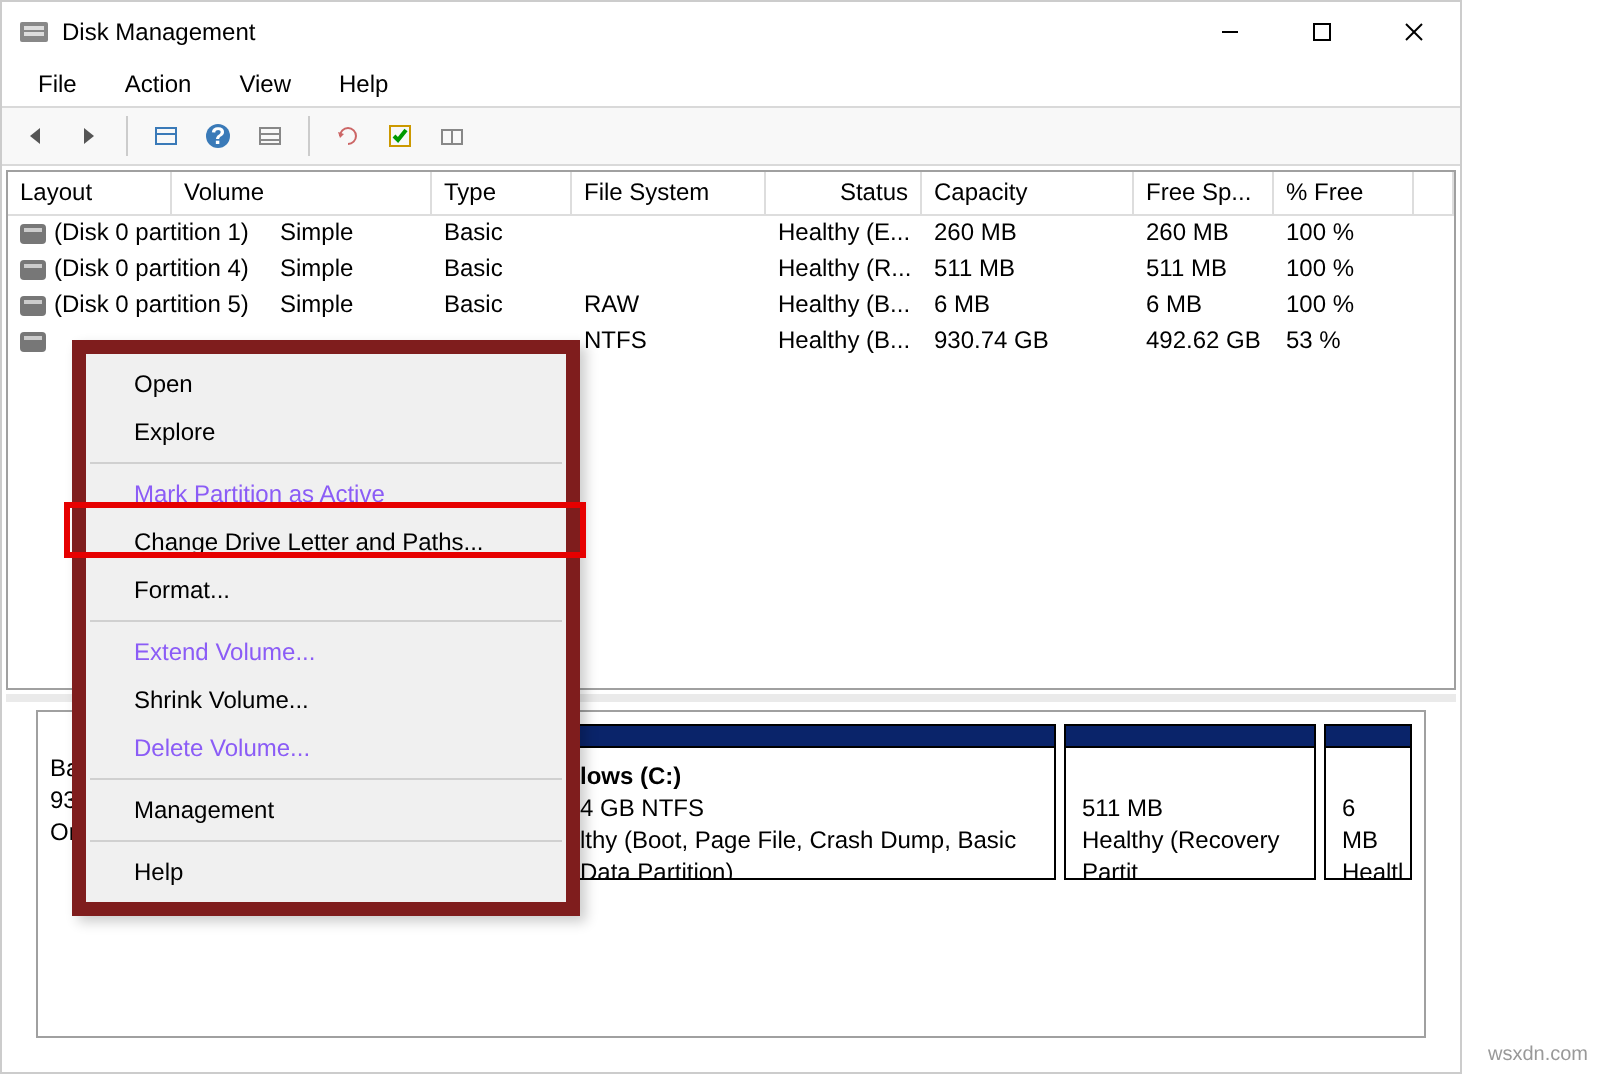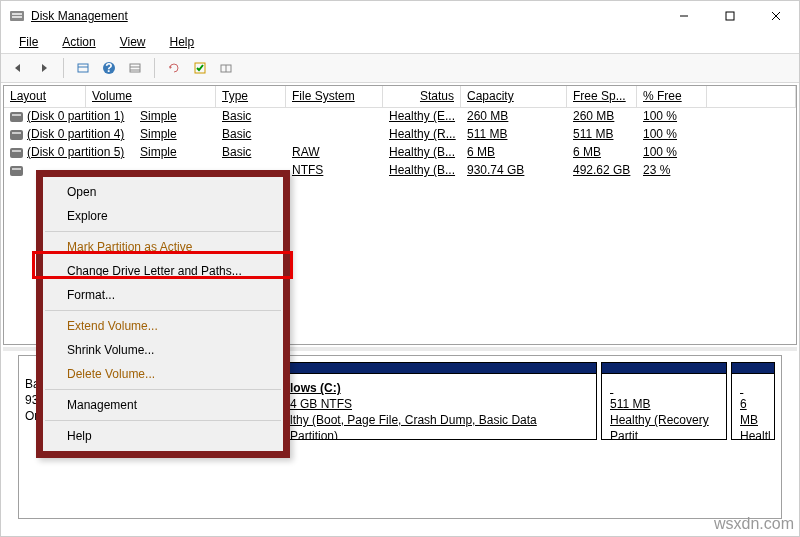--- a/index.html
+++ b/index.html
@@ -1,17 +1,17 @@
 <!DOCTYPE html>
 <html><head>
 <meta charset="utf-8">
 <style>
 * { box-sizing: border-box; font-family: 'Segoe UI', Tahoma, sans-serif; font-size: 12px; }
 body { margin: 0; background: #fff; width: 800px; height: 537px; overflow: hidden; user-select: none; }
-.window { width: 800px; height: 537px; border: 1px solid #ccc; background: #fff; display: flex; flex-direction: column; text-decoration: underline; }
+.window { width: 731px; height: 537px; border: 1px solid #ccc; background: #fff; display: flex; flex-direction: column; }
 .titlebar { height: 30px; display: flex; align-items: center; padding: 0 0 0 8px; }
 .titlebar .icon { width: 16px; height: 16px; margin-right: 6px; display: inline-flex; align-items: center; justify-content: center; color: #555;}
 .title-text { flex: 0 0 auto; }
 .title-spacer { flex: 1; }
 .win-controls { display: flex; }
 .win-controls .btn { width: 46px; height: 30px; display: flex; align-items: center; justify-content: center; font-size: 13px; }
 .menubar { height: 22px; display: flex; align-items: center; padding-left: 8px; gap: 4px; }
 .menubar .mi { padding: 2px 10px; }
 .toolbar { height: 30px; border-top: 1px solid #d9d9d9; border-bottom: 1px solid #d9d9d9; display: flex; align-items: center; padding-left: 6px; gap: 4px; background: #f8f8f8; }
 .tbtn { width: 22px; height: 22px; display:flex; align-items:center; justify-content:center; border:1px solid transparent; }
@@ -25,24 +25,24 @@
 .disk-icon { display:inline-block; width:13px; height:10px; background:#777; border-radius:2px; margin-right:4px; vertical-align:middle; position:relative;}
 .disk-icon:before{content:'';position:absolute;left:2px;top:2px;width:9px;height:2px;background:#ccc;}
 .lower { flex:1; border:1px solid #a0a0a0; margin:17px; margin-top:4px; position:relative; background:#fff; padding:6px; overflow:hidden;}
 .blueline { height:12px; background:#0a246a; border:1px solid #000; }
 .partrow { display:flex; gap:4px; height:78px; }
 .partbox { border:1px solid #000; padding:6px 8px; overflow:hidden; font-size:12px; line-height:16px;}
 .pb0{width:130px;} .pb1{flex:1;} .pb2{width:126px;} .pb3{width:44px;}
 .left-info { position:absolute; left:6px; top:20px; width:120px; font-size:12px; line-height:16px;}
 .context-menu { position:absolute; left:36px; top:170px; width:254px; background:#f0f0f0; border:7px solid #7f1d1d; box-shadow:3px 3px 6px rgba(0,0,0,0.2); padding:3px 0; z-index:10;}
 .cmi { height:24px; line-height:24px; padding-left:24px; }
-.cmi.disabled { color:#a16207; }
+.cmi.disabled { color:#8b5cf6; }
 .csep { height:1px; background:#d0d0d0; margin:3px 2px; }
 .highlight { position:absolute; left:32px; top:251px; width:261px; height:28px; border:3px solid #e60000; z-index:11; pointer-events:none;}
-.watermark { position:absolute; right:6px; bottom:4px; font-size:16px; color:#999; }
+.watermark { position:absolute; right:6px; bottom:4px; font-size:10px; color:#999; }
 .split-grip { height:4px; background:#eaeaea; margin:0 2px;}
 svg { display:block; }
 </style>
 </head>
 <body>
 
 <div class="window">
   <div class="titlebar">
     <span class="icon">
       <svg width="16" height="16" viewBox="0 0 16 16">
@@ -176,21 +176,21 @@
           <div class="gcell c7"><span>100 %</span></div>
         </div>
         <div class="grow">
           <div class="gcell c0"><span class="disk-icon"></span><span></span></div>
           <div class="gcell c1"><span></span></div>
           <div class="gcell c2"><span></span></div>
           <div class="gcell c3"><span>NTFS</span></div>
           <div class="gcell c4"><span>Healthy (B...</span></div>
           <div class="gcell c5"><span>930.74 GB</span></div>
           <div class="gcell c6"><span>492.62 GB</span></div>
-          <div class="gcell c7"><span>23 %</span></div>
+          <div class="gcell c7"><span>53 %</span></div>
         </div>
       </div>
   </div>
 
   <div class="split-grip"></div>
 
   <div class="lower">
     <div class="left-info">
       <div>Ba</div>
       <div>93</div>

